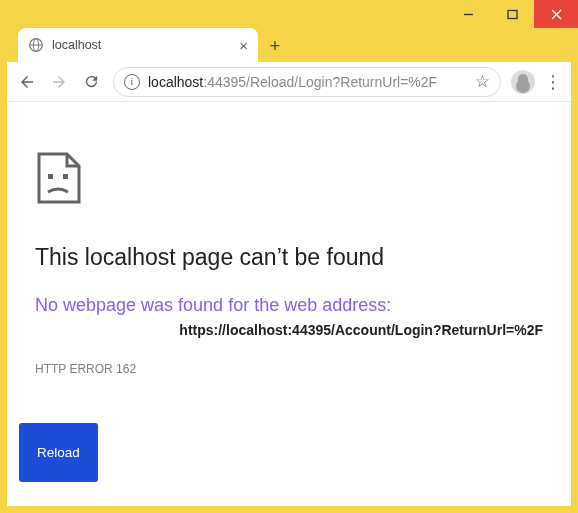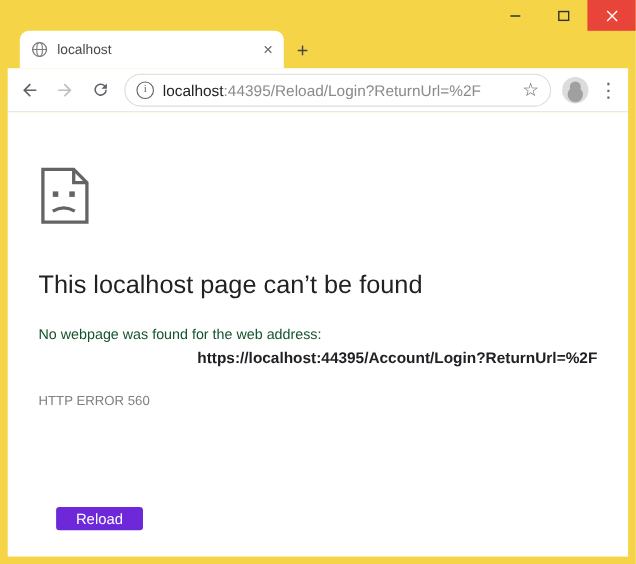--- a/index.html
+++ b/index.html
@@ -133,44 +133,44 @@
     }
     .sad-icon { margin-bottom: 34px; }
     .headline {
       font-size: 23px;
       color: #202124;
       font-weight: 400;
       margin-bottom: 24px;
       margin-top: 20px;
     }
     .subline {
-      font-size: 13px;
-      color: #14532d;
+      font-size: 18px;
+      color: #8b5cf6;
       margin-bottom: 6px;
     }
     .url-line {
       font-size: 14px;
       color: #202124;
       font-weight: 600;
       margin-bottom: 24px;
       word-break: break-all;
       text-align: right;
     }
     .error-code {
       font-size: 12px;
       color: #808080;
     }
     .reload-btn {
       position: absolute;
       bottom: 24px;
-      left: 44px;
-      background: #6d28d9;
+      left: 12px;
+      background: #1d4ed8;
       color: #fff;
       border: none;
-      padding: 3px 18px;
+      padding: 22px 18px;
       font-size: 13.5px;
       border-radius: 3px;
       cursor: pointer;
     }
   </style>
 </head>
 <body>
 
 <div class="titlebar">
   <div class="btn">
@@ -237,15 +237,15 @@
       <path d="M4 4 H32 L44 16 V52 H4 Z" fill="none" stroke="#646464" stroke-width="3"></path>
       <path d="M32 4 V16 H44" fill="none" stroke="#646464" stroke-width="3"></path>
       <rect x="13" y="24" width="5" height="5" fill="#646464"></rect>
       <rect x="28" y="24" width="5" height="5" fill="#646464"></rect>
       <path d="M13 42 Q23 36 33 42" fill="none" stroke="#646464" stroke-width="3"></path>
     </svg>
   </div>
   <h1 class="headline">This localhost page can’t be found</h1>
   <p class="subline">No webpage was found for the web address:</p>
   <p class="url-line">https://localhost:44395/Account/Login?ReturnUrl=%2F</p>
-  <p class="error-code">HTTP ERROR 560</p>
+  <p class="error-code">HTTP ERROR 162</p>
   <button class="reload-btn">Reload</button>
 </div>
 
 </body></html>

